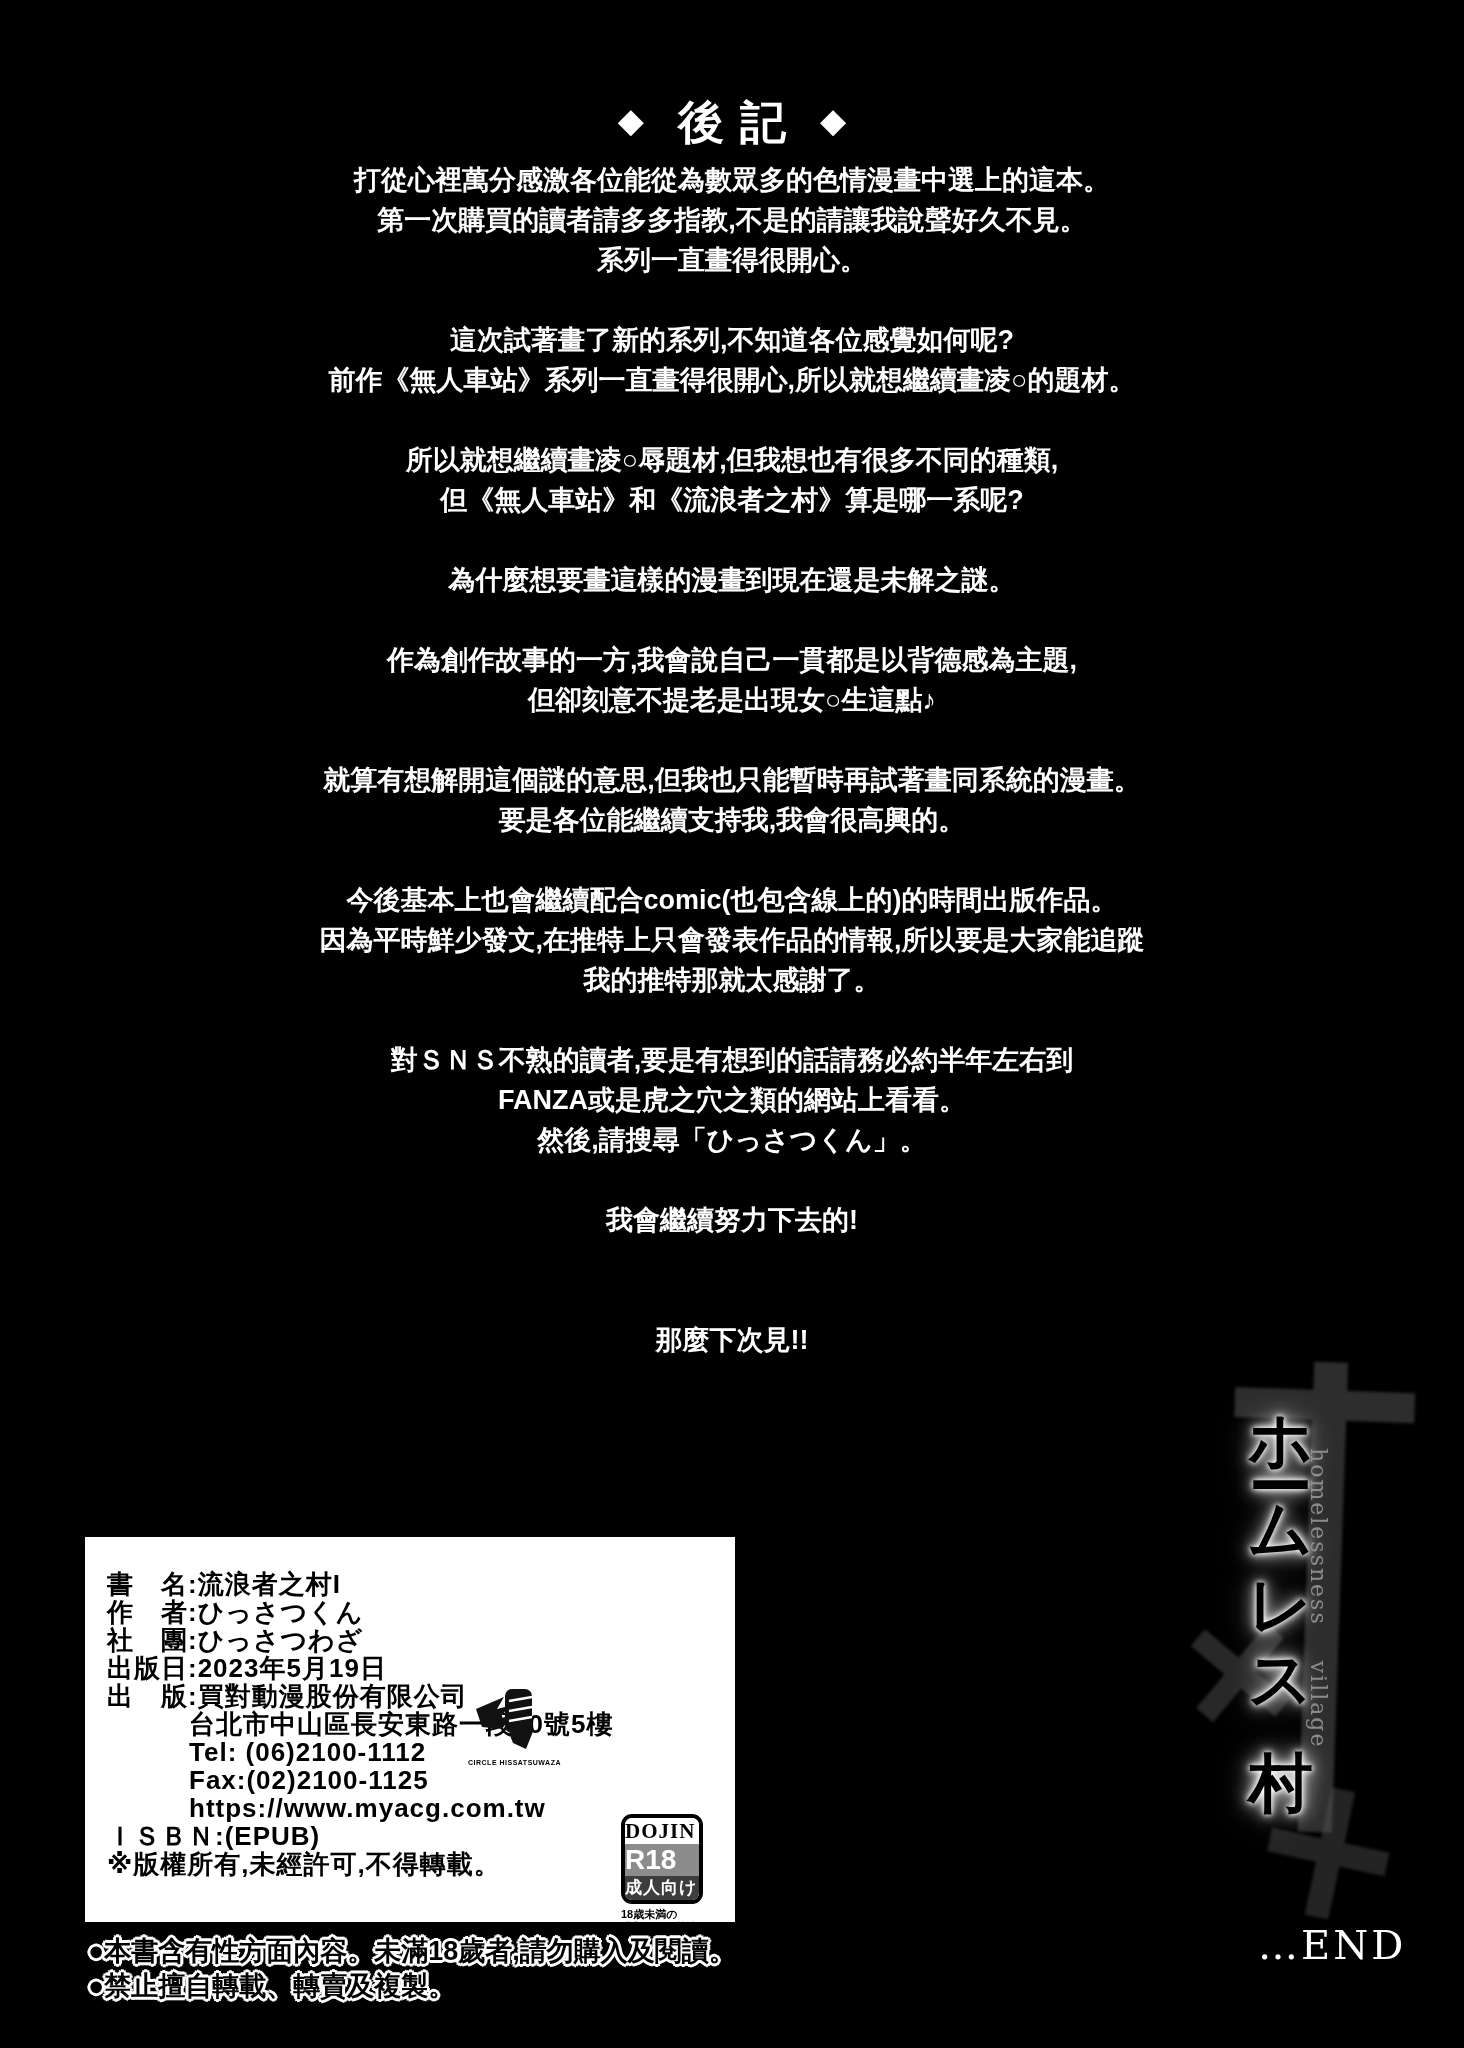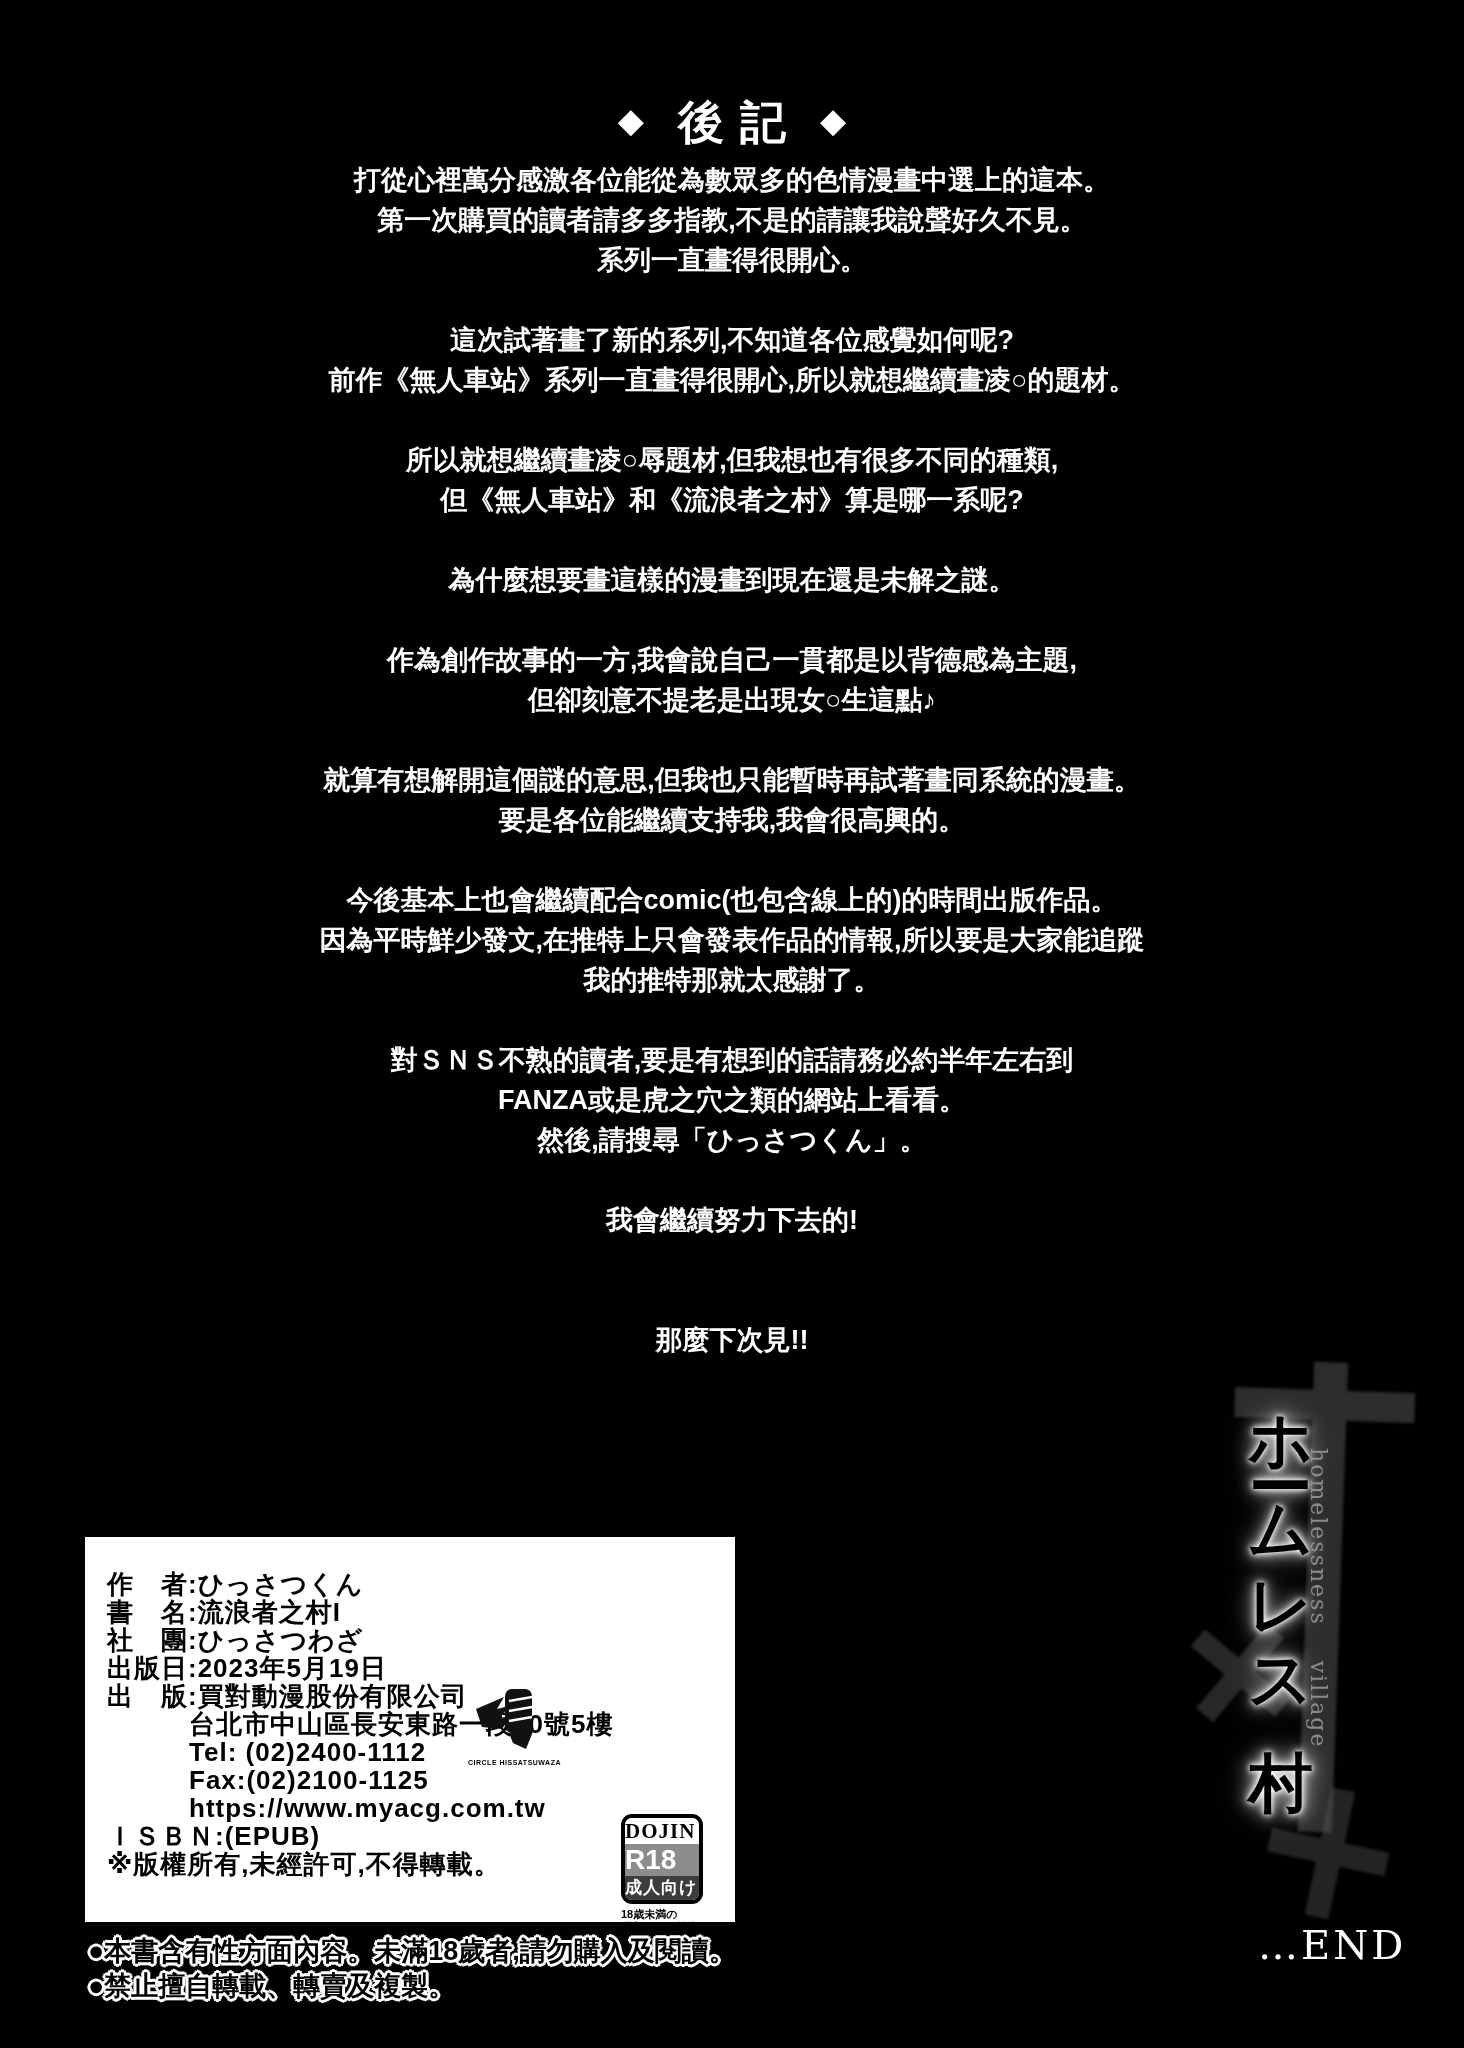--- a/index.html
+++ b/index.html
@@ -153,27 +153,27 @@
   <div class="vbar" style="left:50px;top:0;width:24px;height:130px;"></div>
   <div class="hbar" style="left:0;top:52px;width:120px;height:24px;"></div>
 </div>
 
 <div class="vertical-title">ホームレス村</div>
 <div class="vertical-subtitle">homelessness village</div>
 <div class="end-label">…END</div>
 
 <div class="colophon">
   <div id="colophon-rows">
+      <div class="colophon-row">書　名:流浪者之村I</div>
       <div class="colophon-row">作　者:ひっさつくん</div>
-      <div class="colophon-row">書　名:流浪者之村I</div>
       <div class="colophon-row">社　團:ひっさつわざ</div>
       <div class="colophon-row">出版日:2023年5月19日</div>
       <div class="colophon-row">出　版:買對動漫股份有限公司</div>
       <div class="colophon-row indent">台北市中山區長安東路一段50號5樓</div>
-      <div class="colophon-row indent">Tel: (02)2400-1112</div>
+      <div class="colophon-row indent">Tel: (06)2100-1112</div>
       <div class="colophon-row indent">Fax:(02)2100-1125</div>
       <div class="colophon-row indent">https://www.myacg.com.tw</div>
       <div class="colophon-row">ＩＳＢＮ:(EPUB)</div>
       <div class="colophon-row">※版權所有,未經許可,不得轉載。</div>
     </div>
 
   <div class="circle-logo">
     <svg width="62" height="70" viewBox="0 0 62 70" aria-hidden="true">
       <g fill="#111">
         <polygon points="0,24 28,12 21,24 33,21 24,33 35,31 26,44 6,42"></polygon>

